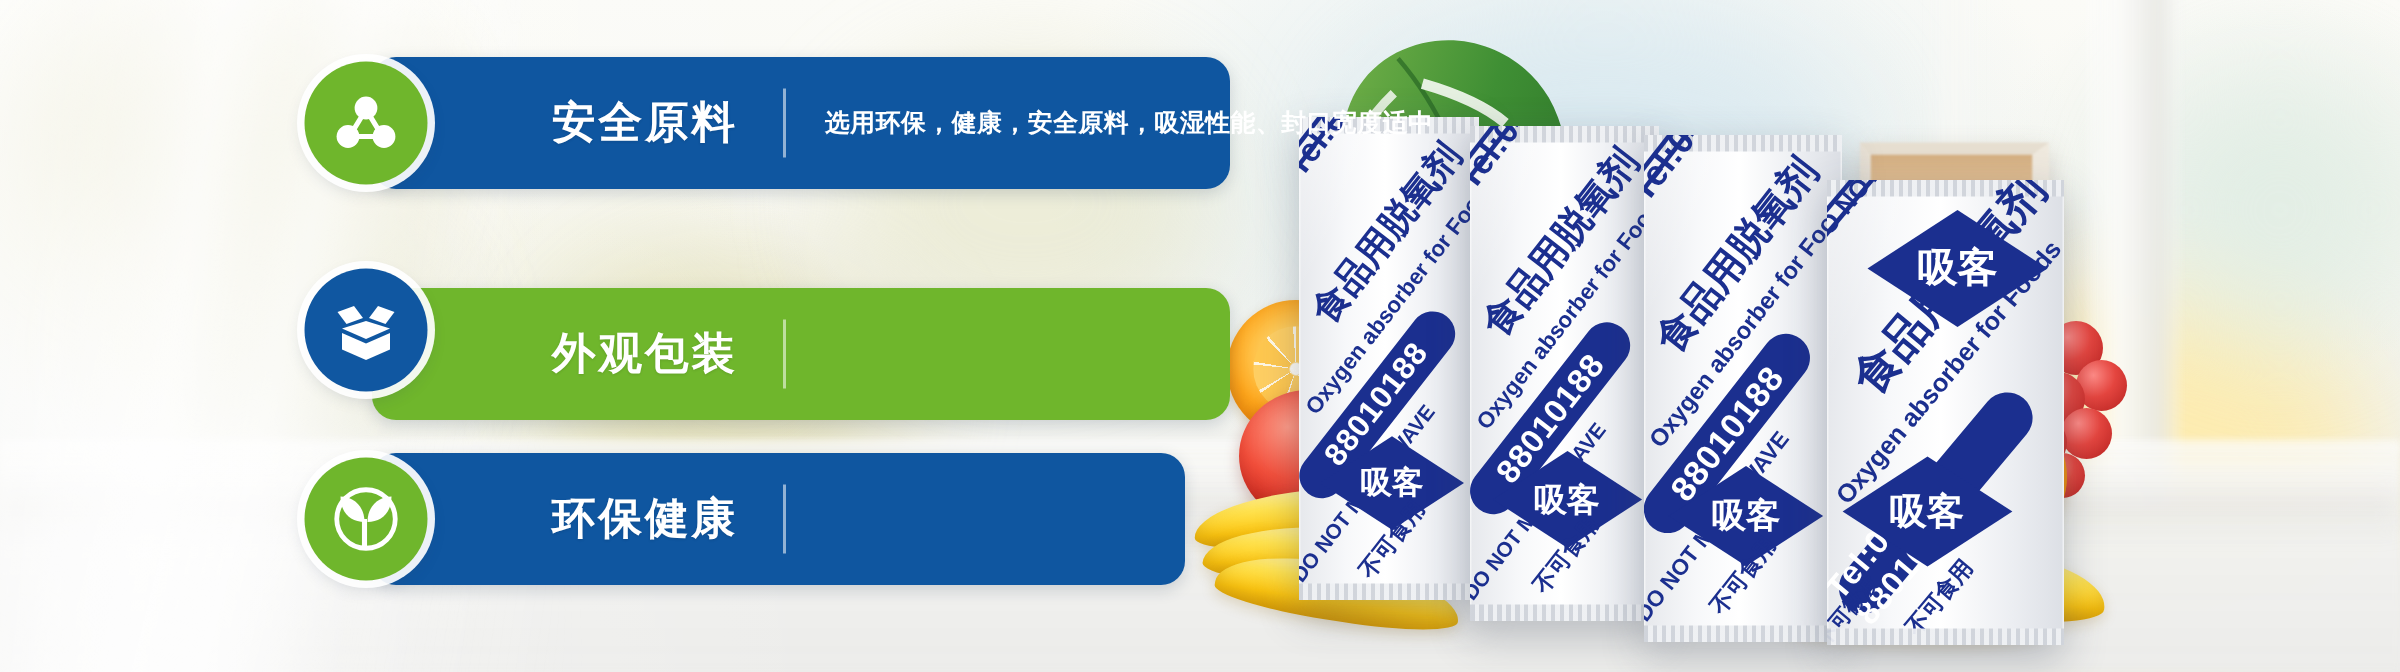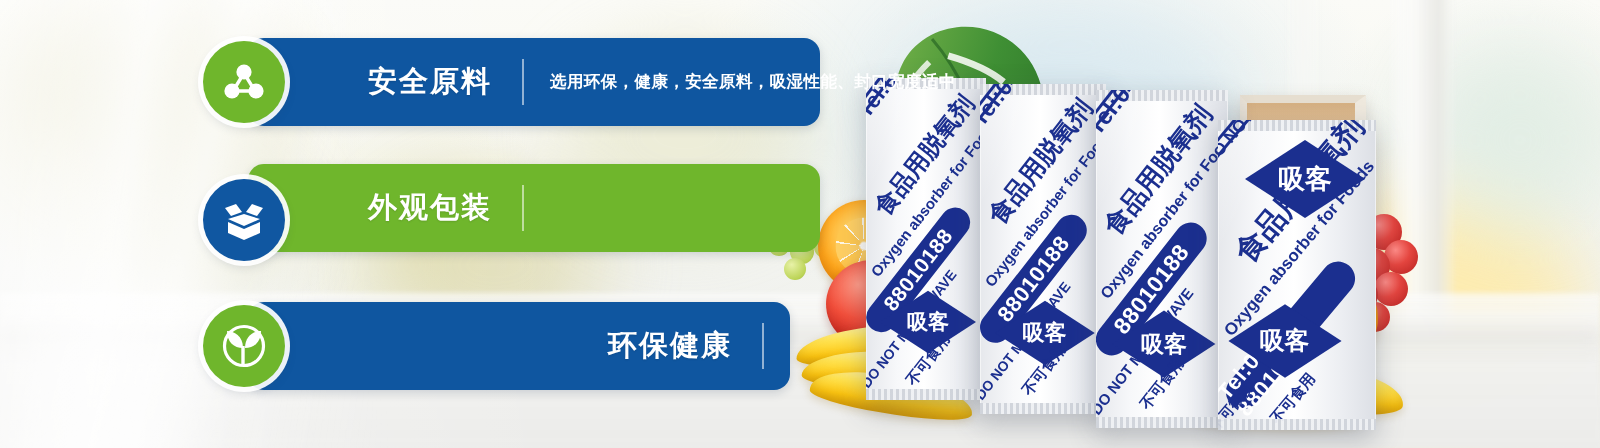--- a/index.html
+++ b/index.html
@@ -463,39 +463,39 @@
             <path d="M23 14 L12 32 L34 32 Z"></path>
           </g>
           <circle cx="23" cy="13" r="7.6" fill="#ffffff"></circle>
           <circle cx="11" cy="32" r="7.6" fill="#ffffff"></circle>
           <circle cx="35" cy="32" r="7.6" fill="#ffffff"></circle>
         </svg>
       </div>
     </div>
 
     <div class="feature-row">
-      <div class="bar green" style="top:164px;width:572px;text-align:center;">
+      <div class="bar green" style="top:192px;width:572px;text-align:center;">
         <div class="bar-title">外观包装</div>
         <div class="divider"></div>
       </div>
       <div class="icon-badge blue" style="top:179px;">
         <svg width="48" height="44" viewBox="0 0 48 44" aria-hidden="true">
           <g fill="#ffffff">
             <path d="M5 10 L16 6 L22 14 L11 18 Z"></path>
             <path d="M43 10 L32 6 L26 14 L37 18 Z"></path>
             <path d="M24 16 L40 21 L24 28 L8 21 Z"></path>
             <path d="M8 24 L24 31 L24 42 L8 35 Z"></path>
             <path d="M40 24 L24 31 L24 42 L40 35 Z"></path>
           </g>
         </svg>
       </div>
     </div>
 
     <div class="feature-row">
-      <div class="bar blue" style="top:302px;width:542px;justify-content:flex-end;">
+      <div class="bar blue" style="top:302px;width:542px;">
         <div class="bar-title">环保健康</div>
         <div class="divider"></div>
       </div>
       <div class="icon-badge green" style="top:305px;">
         <svg width="48" height="48" viewBox="0 0 48 48" aria-hidden="true">
           <circle cx="24" cy="24" r="19.5" fill="none" stroke="#ffffff" stroke-width="3.2"></circle>
           <path d="M23 42 L23 24" stroke="#ffffff" stroke-width="3.4" fill="none"></path>
           <path d="M23 26 C23 14 14 9 7 9 C7 20 14 26 23 26 Z" fill="#ffffff"></path>
           <path d="M25 26 C25 14 34 9 41 9 C41 20 34 26 25 26 Z" fill="#ffffff"></path>
         </svg>

